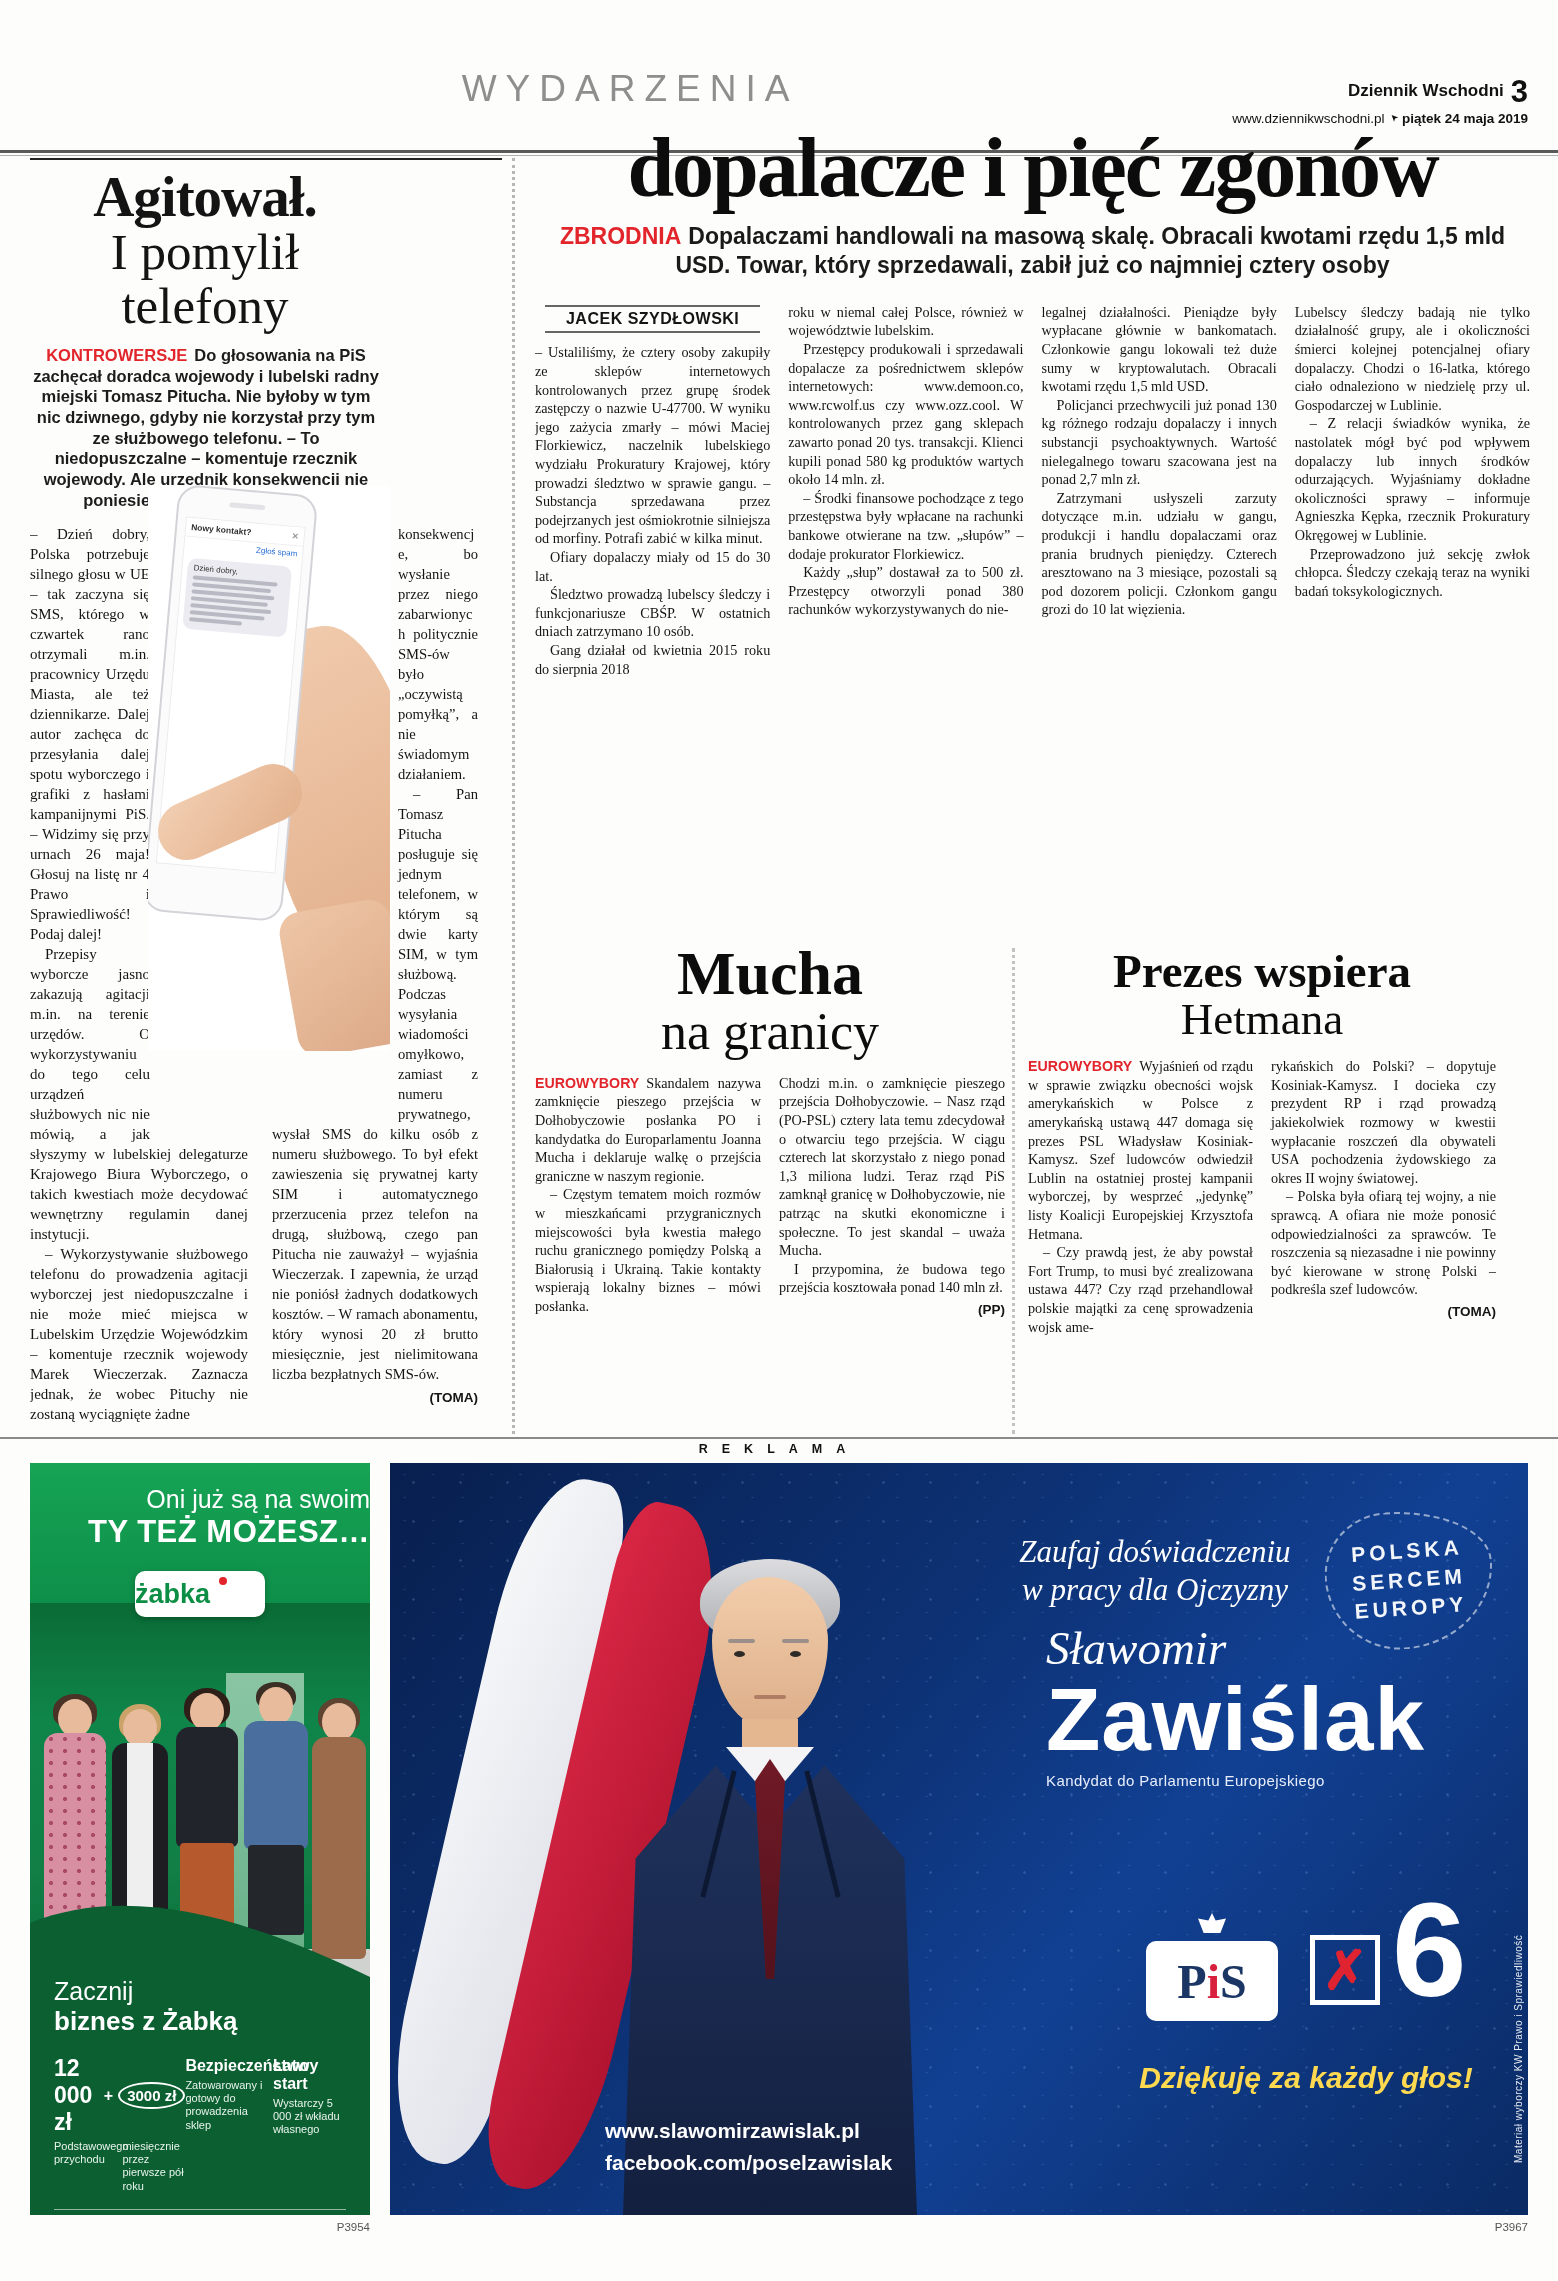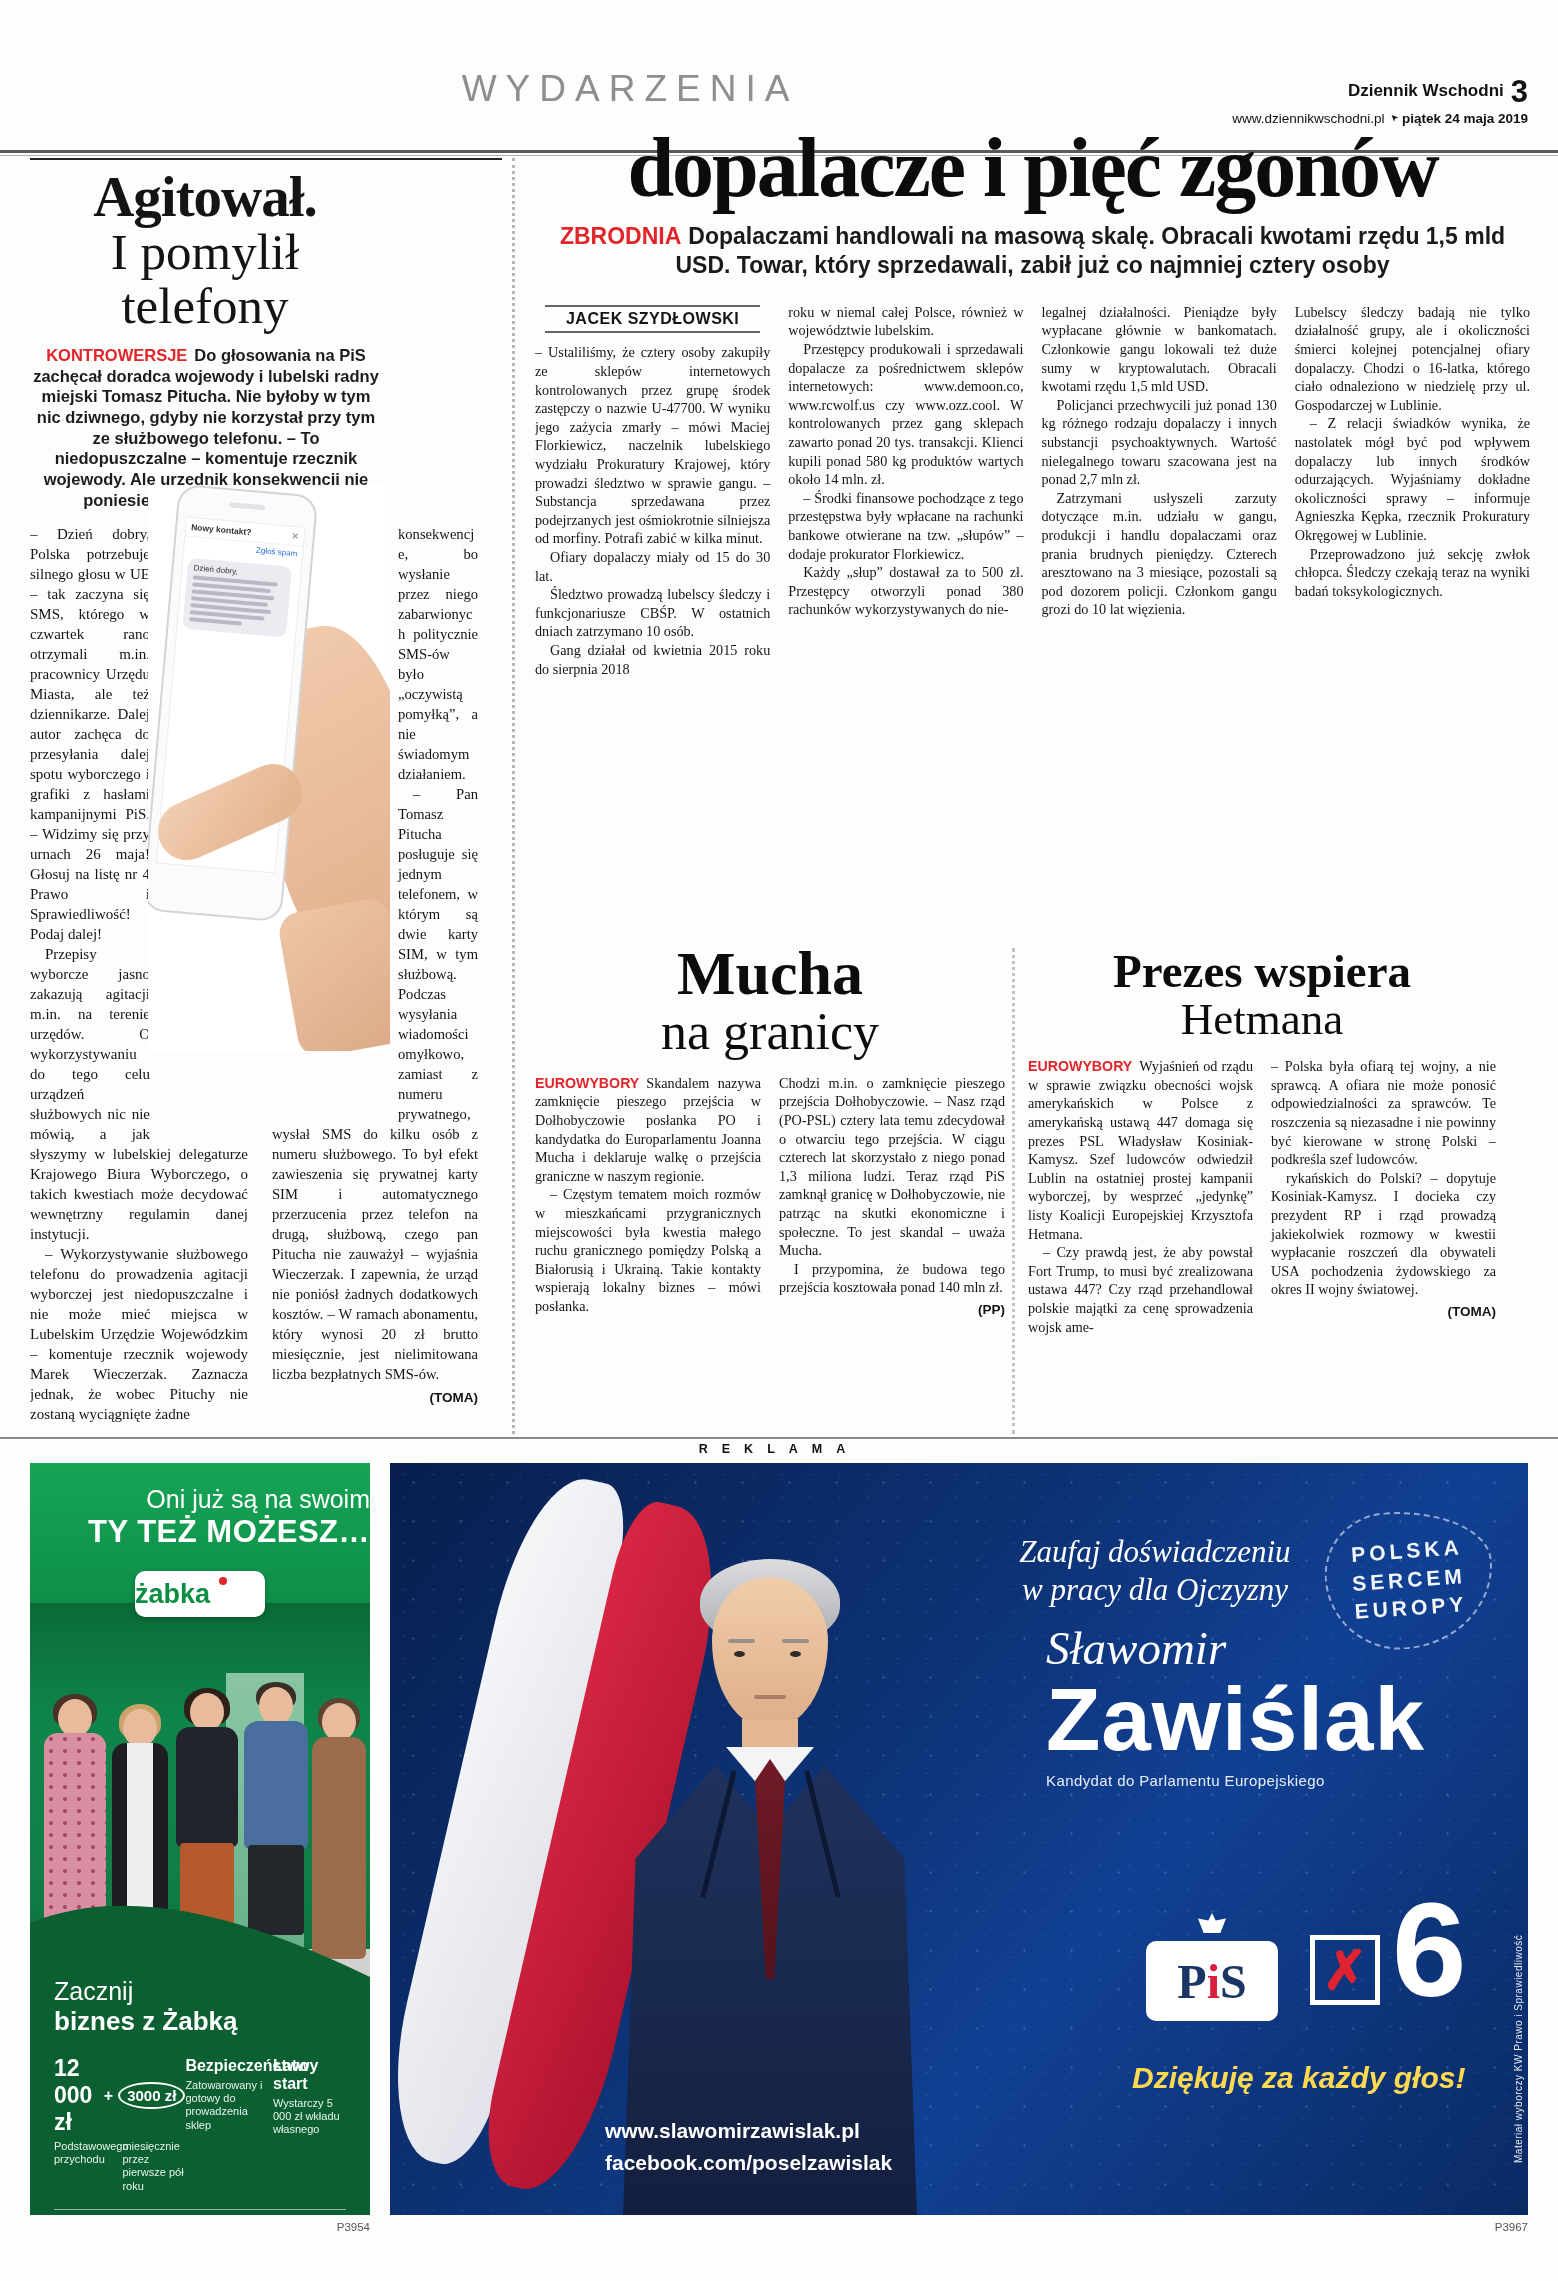--- a/index.html
+++ b/index.html
@@ -174,21 +174,21 @@
   .zw-sites { position:absolute; left:215px; top:652px; z-index:3; font-weight:bold; font-size:21px; line-height:1.5; }
   .zw-pis { position:absolute; left:756px; top:478px; width:132px; height:80px; background:#fff; border-radius:10px; z-index:3;
             display:flex; align-items:center; justify-content:center; }
   .zw-pis span { font-family:"Liberation Serif",serif; font-weight:bold; font-size:48px; color:#1b3564; }
   .zw-pis .pi { color:#d81f3d; }
   .zw-eagle { position:absolute; left:808px; top:450px; width:28px; height:20px; background:#fff; z-index:3;
               clip-path:polygon(50% 0,63% 38%,100% 28%,80% 100%,20% 100%,0 28%,37% 38%); }
   .zw-xbox { position:absolute; left:920px; top:472px; width:70px; height:70px; border:5px solid #fff; z-index:3;
              display:flex; align-items:center; justify-content:center; font-size:54px; font-weight:bold; color:#e02330; }
   .zw-six { position:absolute; left:1002px; top:420px; font-size:134px; font-weight:bold; z-index:3; color:#fff; line-height:1; }
-  .zw-thanks { position:absolute; left:742px; top:598px; width:348px; text-align:left; z-index:3;
+  .zw-thanks { position:absolute; left:742px; top:598px; width:348px; text-align:center; z-index:3;
                font-style:italic; font-weight:bold; font-size:30px; color:#ffd94f; }
   .zw-disc { position:absolute; right:4px; top:60px; height:640px; z-index:3; writing-mode:vertical-rl; transform:rotate(180deg);
              font-size:10px; color:rgba(255,255,255,.9); letter-spacing:.5px; }
 
   .ad-code { position:absolute; font-family:"Liberation Sans",sans-serif; font-size:11.5px; color:#555; top:2221px; text-align:right; }
   .code-l { left:30px; width:340px; }
   .code-r { left:390px; width:1138px; }
 </style>
 </head>
 <body>
@@ -306,22 +306,22 @@
 
 <div class="sub hetman">
   <div class="sub-t1">Prezes wspiera</div>
   <div class="sub-t2">Hetmana</div>
   <div class="sub-cols">
     <div class="sub-col col bp">
       <p><span class="tag">EUROWYBORY</span><span>Wyjaśnień od rządu w sprawie związku obecności wojsk amerykańskich w Polsce z amerykańską ustawą 447 domaga się prezes PSL Władysław Kosiniak-Kamysz. Szef ludowców odwiedził Lublin na ostatniej prostej kampanii wyborczej, by wesprzeć „jedynkę” listy Koalicji Europejskiej Krzysztofa Hetmana.</span></p>
       <p>– Czy prawdą jest, że aby powstał Fort Trump, to musi być zrealizowana ustawa 447? Czy rząd przehandlował polskie majątki za cenę sprowadzenia wojsk ame-</p>
     </div>
     <div class="sub-col col bp">
+      <p>rykańskich do Polski? – dopytuje Kosiniak-Kamysz. I docieka czy prezydent RP i rząd prowadzą jakiekolwiek rozmowy w kwestii wypłacanie roszczeń dla obywateli USA pochodzenia żydowskiego za okres II wojny światowej.</p>
       <p>– Polska była ofiarą tej wojny, a nie sprawcą. A ofiara nie może ponosić odpowiedzialności za sprawców. Te roszczenia są niezasadne i nie powinny być kierowane w stronę Polski – podkreśla szef ludowców.</p>
-      <p>rykańskich do Polski? – dopytuje Kosiniak-Kamysz. I docieka czy prezydent RP i rząd prowadzą jakiekolwiek rozmowy w kwestii wypłacanie roszczeń dla obywateli USA pochodzenia żydowskiego za okres II wojny światowej.</p>
       <div class="sig">(TOMA)</div>
     </div>
   </div>
 </div>
 
 <div class="reklama">
   <span>REKLAMA</span>
 </div>
 
 <div class="zk">

